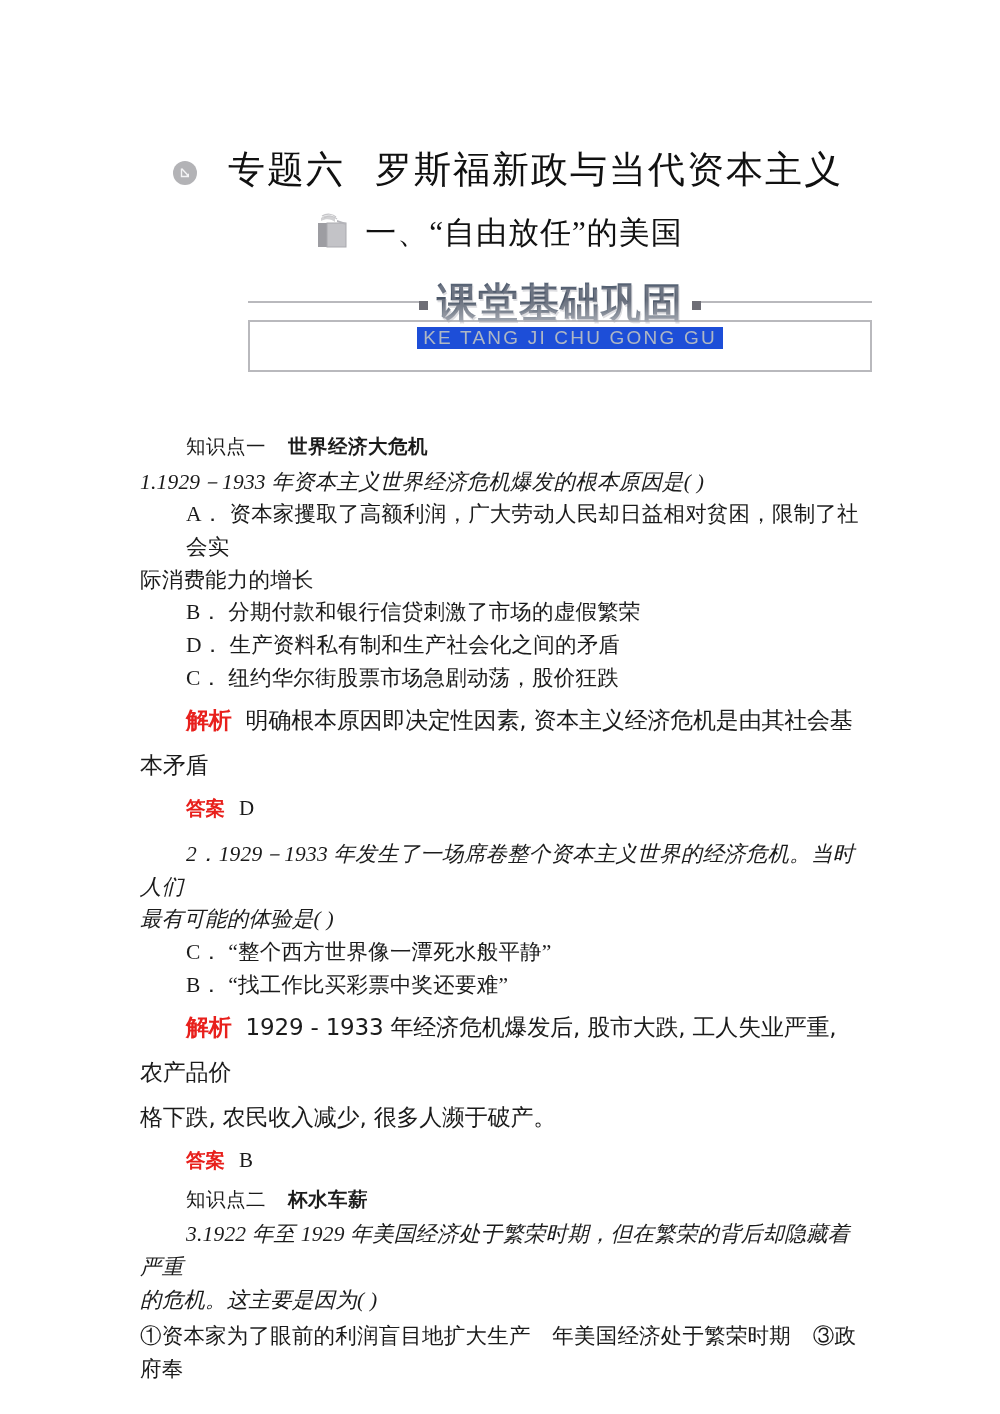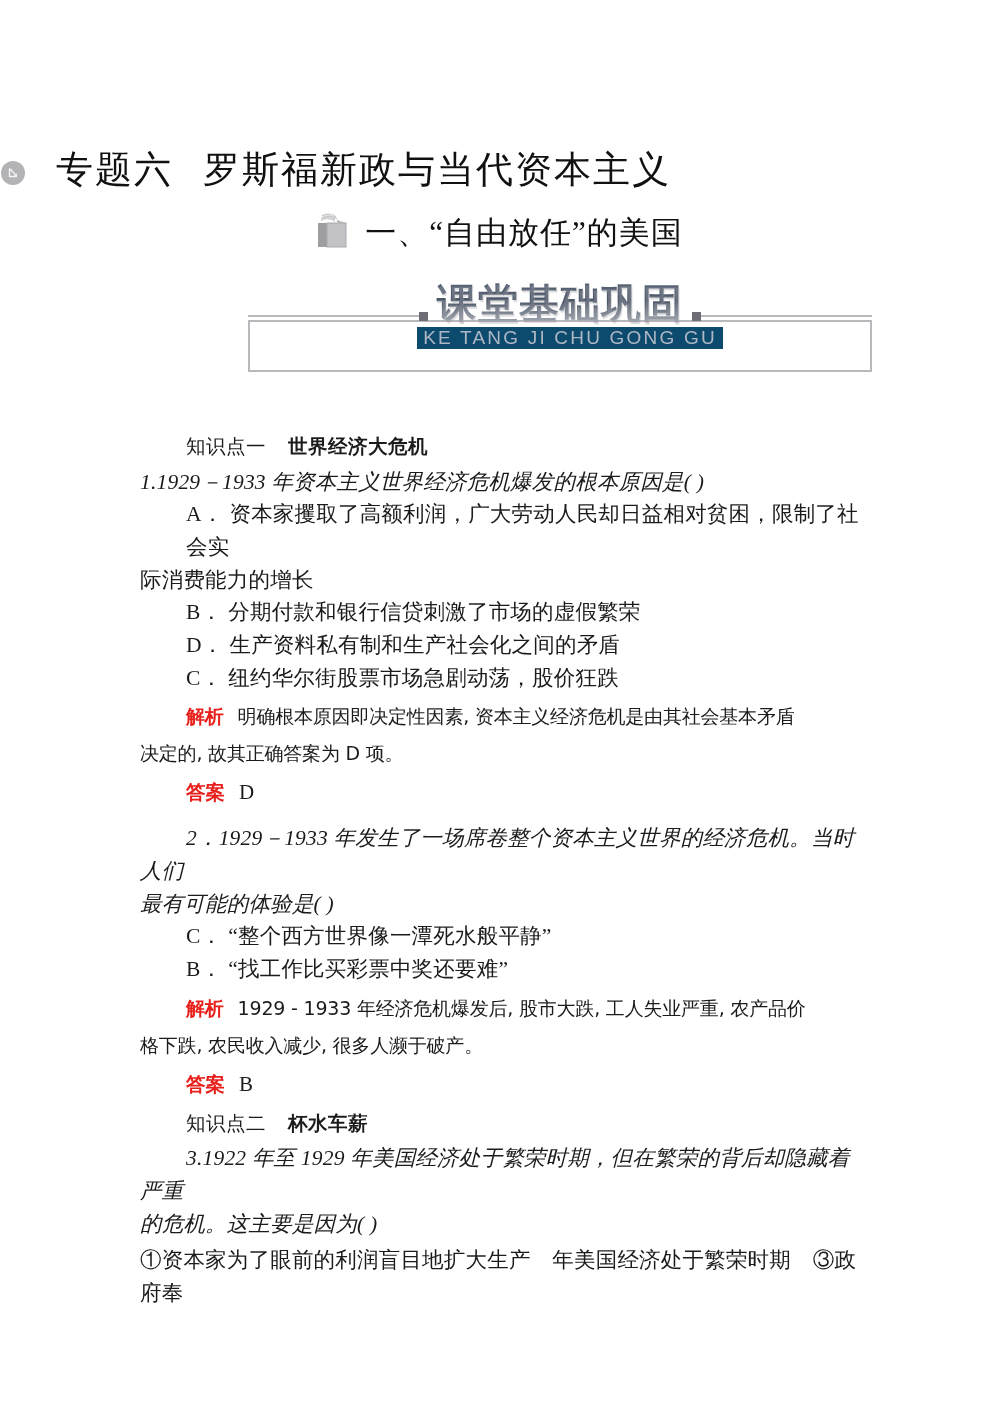--- a/index.html
+++ b/index.html
@@ -25,20 +25,21 @@
 
   
   .title-row {
     position: absolute;
     left: 0;
     top: 148px;
     width: 876px;
     display: flex;
     align-items: center;
     justify-content: flex-start;
+    padding-left: 172px;
     box-sizing: border-box;
   }
   .dot-icon {
     width: 26px;
     height: 26px;
     flex: 0 0 26px;
     margin-right: 30px;
     margin-top: 6px;
   }
   .main-title {
@@ -93,21 +94,21 @@
     top: 275px;
     width: 624px;
     height: 100px;
     display: flex;
     flex-direction: column;
     align-items: center;
     justify-content: flex-start;
   }
   .banner-title-line {
     display: flex;
-    align-items: center;
+    align-items: flex-start;
     justify-content: center;
     height: 56px;
     width: 100%;
   }
   .bar-left, .bar-right {
     height: 2px;
     background: #b9b9bd;
     flex: 1 1 auto;
     margin-top: 26px;
   }
@@ -132,21 +133,21 @@
     -webkit-text-fill-color: transparent;
     text-shadow: 1px 2px 0 rgba(160,160,170,0.35);
   }
   .banner-py {
     font-family: "Liberation Sans", sans-serif;
     font-size: 19px;
     letter-spacing: 2.2px;
     color: #aeb7c4;
     white-space: nowrap;
     margin-top: -4px;
-    background: #0c4a6e;
+    background: #1d4ed8;
     padding: 0 6px;
     margin-left: 20px;
   }
 
   
   .content {
     position: absolute;
     left: 140px;
     top: 432px;
     width: 724px;
@@ -183,21 +184,21 @@
   .cont {
     margin: 0;
     padding-left: 0;
     letter-spacing: 0.2px;
   }
 
   .expl {
     margin: 0;
     padding-left: 0;
     font-family: "DejaVu Sans", "Liberation Sans", sans-serif;
-    font-size: 19px;
+    font-size: 23px;
     line-height: 1.95;
     letter-spacing: -0.2px;
   }
   .expl .first { padding-left: 46px; }
   .lbl-red {
     color: #e8201c;
     font-weight: bold;
     margin-right: 14px;
     font-family: "DejaVu Sans", "Liberation Sans", sans-serif;
   }
@@ -272,21 +273,20 @@
 
     <p class="q noindent">1.1929－1933 年资本主义世界经济危机爆发的根本原因是(      )</p>
     <p class="opt"><span class="ol">A．</span><span>资本家攫取了高额利润，广大劳动人民却日益相对贫困，限制了社会实</span></p>
     <p class="cont">际消费能力的增长</p>
     <p class="opt"><span class="ol">B．</span><span>分期付款和银行信贷刺激了市场的虚假繁荣</span></p>
     <p class="opt"><span class="ol">D．</span><span>生产资料私有制和生产社会化之间的矛盾</span></p>
     <p class="opt"><span class="ol">C．</span><span>纽约华尔街股票市场急剧动荡，股价狂跌</span></p>
 
     <div class="spacer-xs"></div>
     <p class="expl"><span class="first"><span class="lbl-red">解析</span><span>明确根本原因即决定性因素, 资本主义经济危机是由其社会基本矛盾</span></span></p>
-    <p class="expl"><span>决定的, 故其正确答案为 D 项。</span></p>
     <p class="ans"><span class="lbl-red">答案</span><span class="ans-val">D</span></p>
 
     <div class="spacer-sm"></div>
 
     <p class="q">2．1929－1933 年发生了一场席卷整个资本主义世界的经济危机。当时人们</p>
     <p class="q noindent">最有可能的体验是(      )</p>
     <p class="opt"><span class="ol">C．</span><span>“整个西方世界像一潭死水般平静”</span></p>
     <p class="opt"><span class="ol">B．</span><span>“找工作比买彩票中奖还要难”</span></p>
 
     <div class="spacer-xs"></div>

